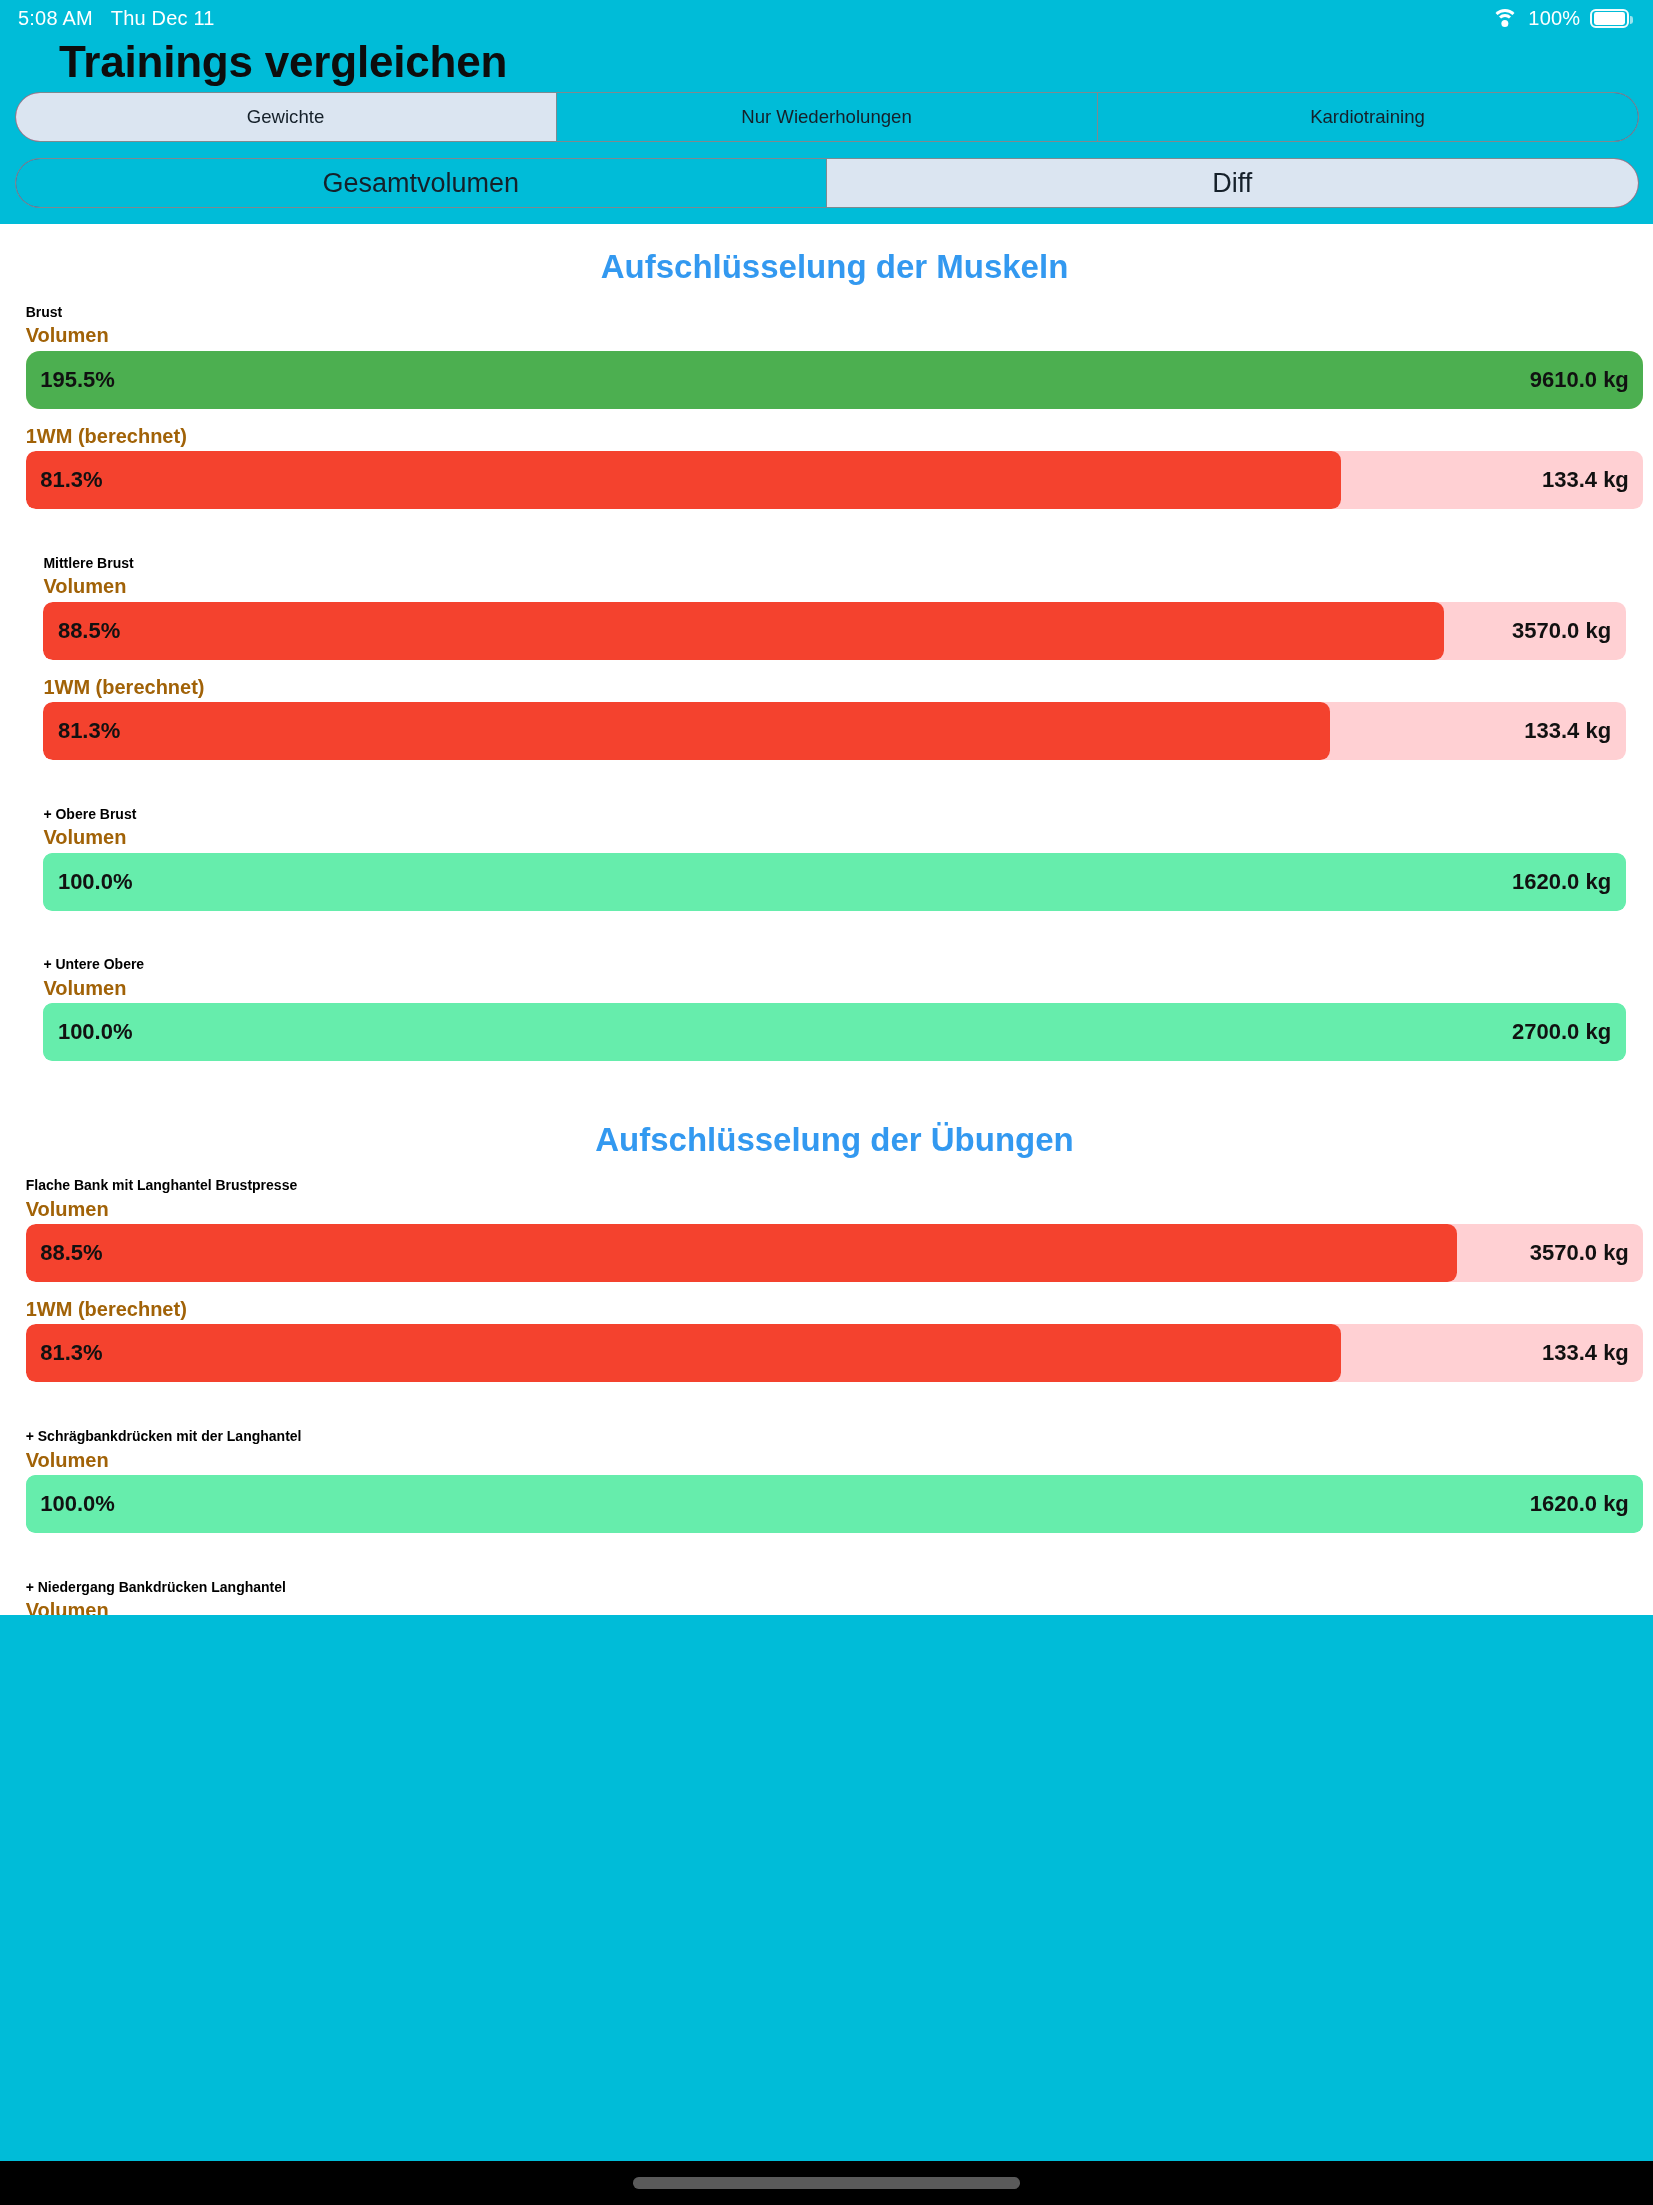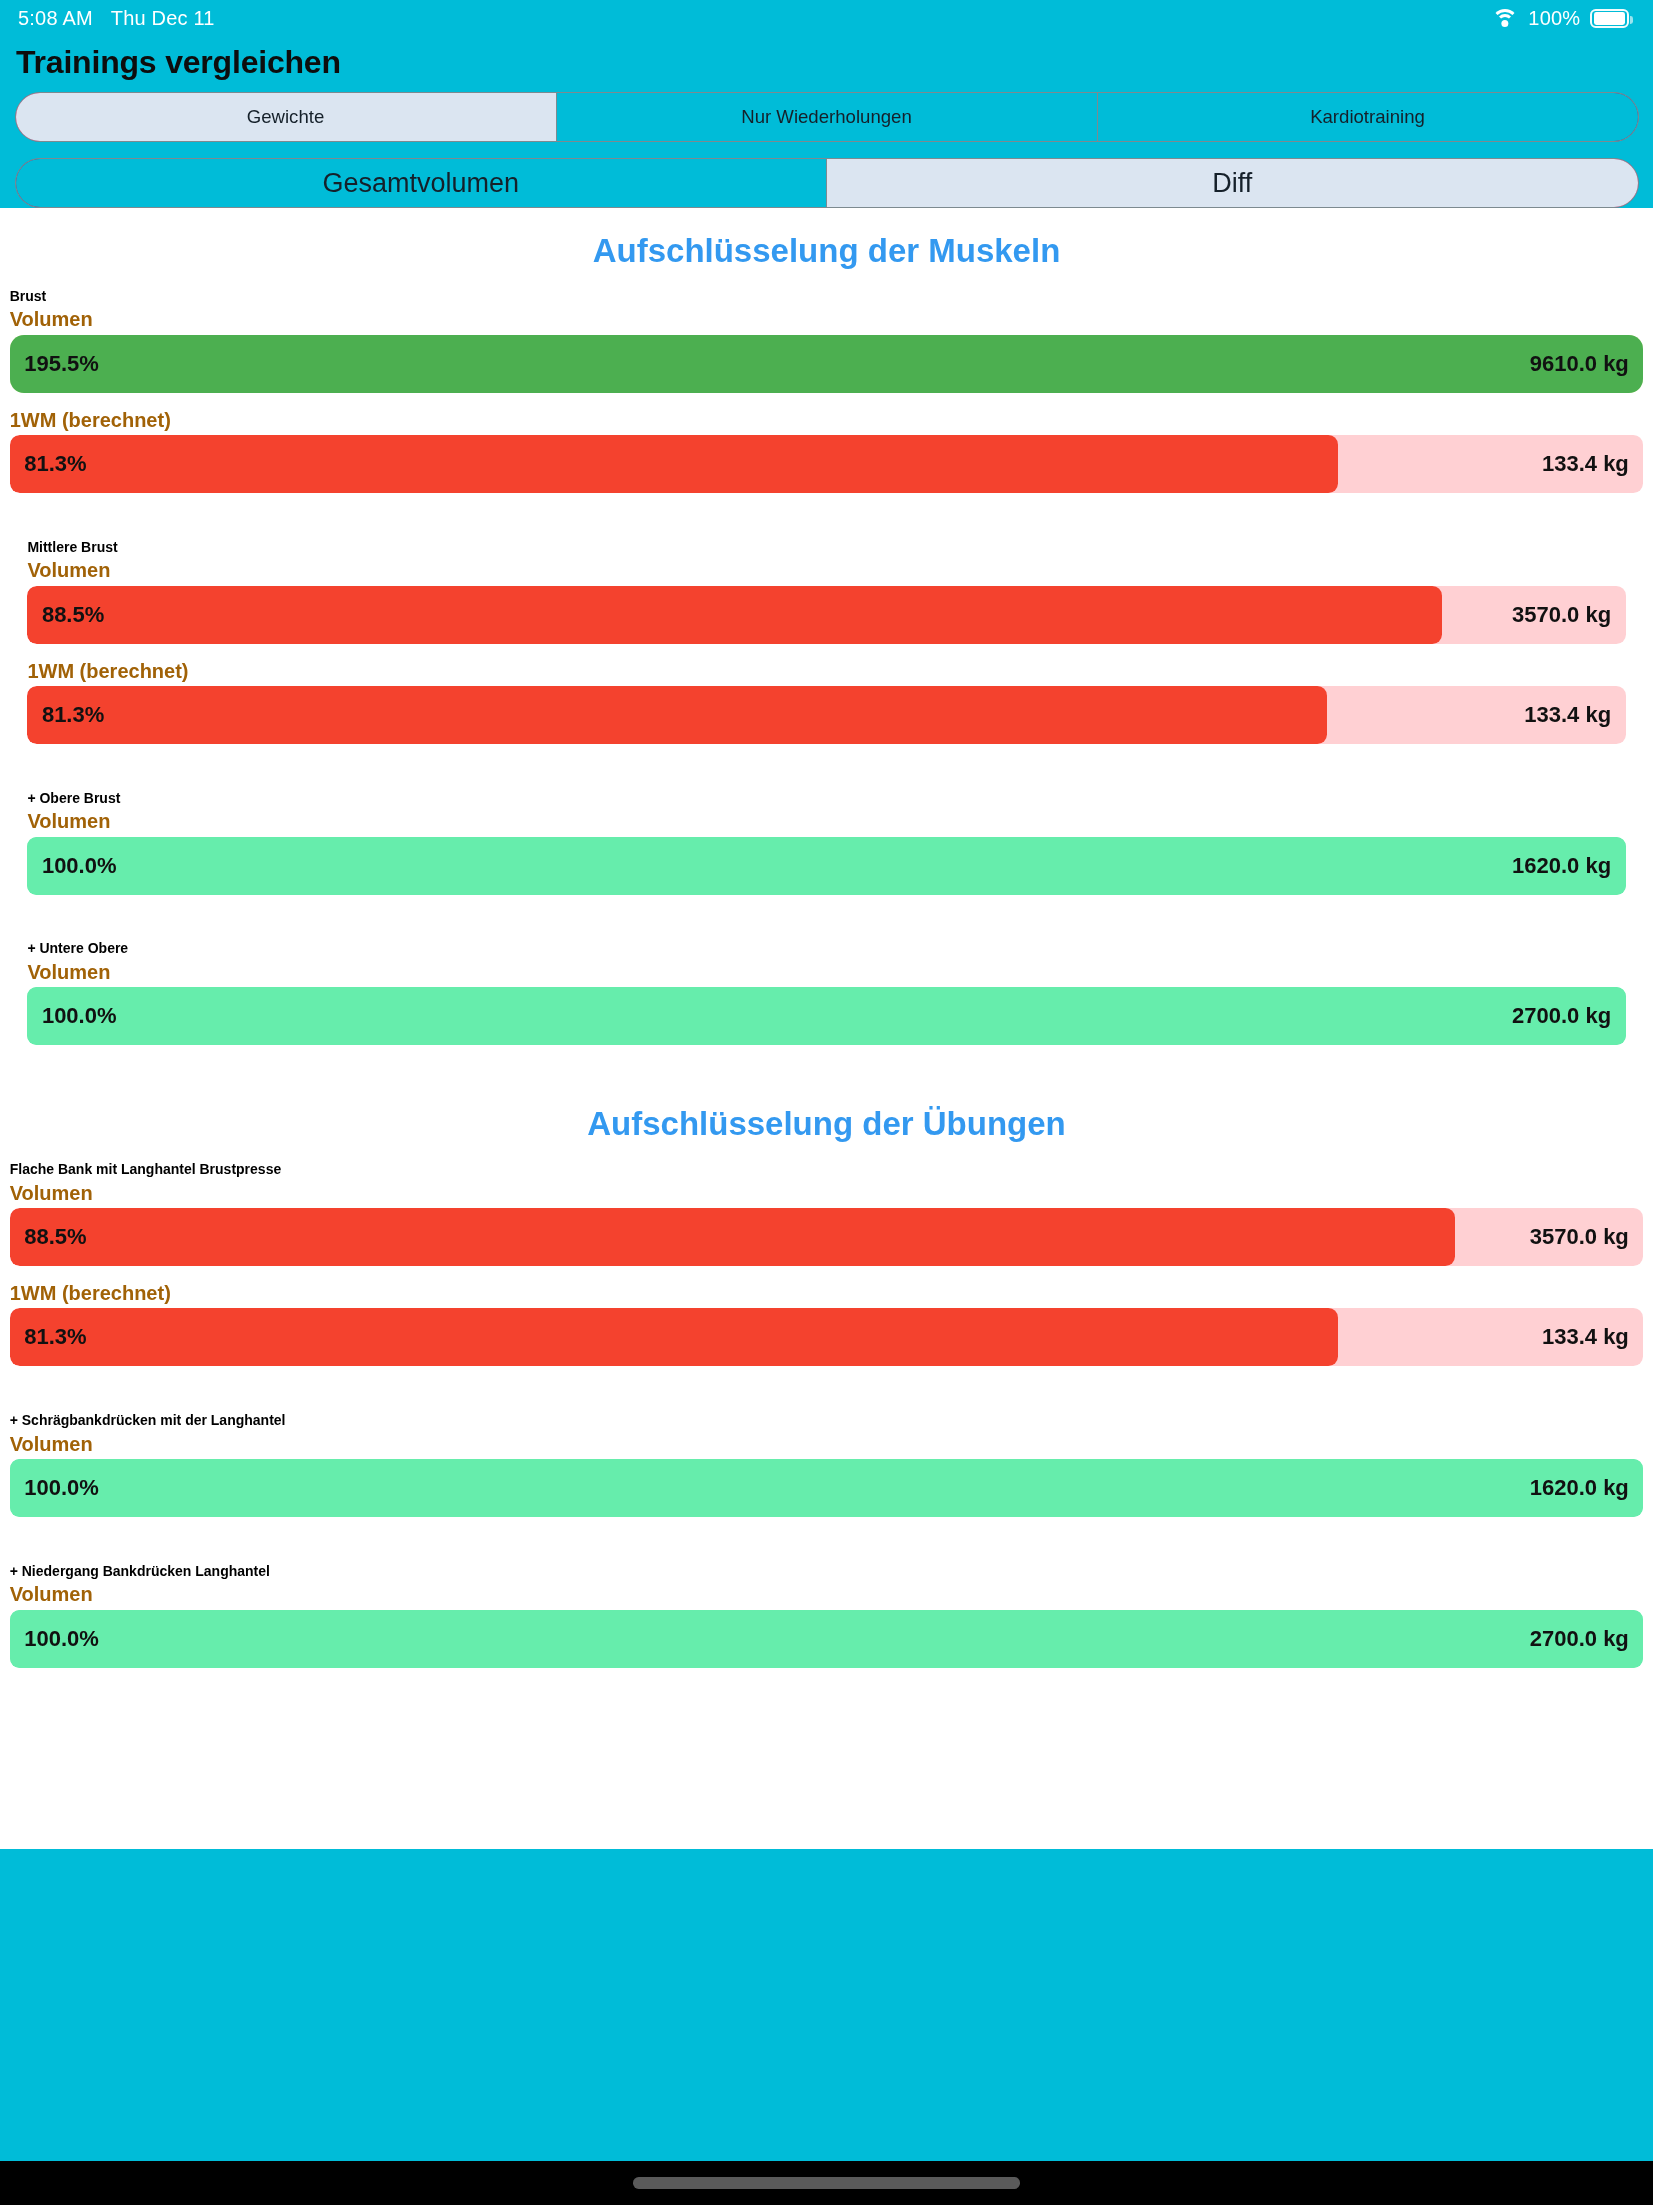--- a/index.html
+++ b/index.html
@@ -41,23 +41,23 @@
   }
   .batt::after {
     content: ""; position: absolute; right: -5.7px; top: 5.7px;
     width: 3.2px; height: 8px; background: rgba(255,255,255,.6);
     border-radius: 0 2.4px 2.4px 0;
   }
   .batt > span { display: block; height: 100%; background: #fff; border-radius: 2.4px; }
 
   
   .nav-title {
-    font-size: 32px; font-weight: bold; color: #0d0d0d;
+    font-size: 44px; font-weight: bold; color: #0d0d0d;
     padding: 3.2px 0 0 16px; letter-spacing: -0.2px;
-    height: 47px; line-height: 44px;
+    height: 47px; line-height: 44px; margin-left: 43px;
   }
 
   
   .seg {
     margin: 8px 14.5px 0 14.5px;
     height: 50px;
     display: flex;
     border: 1.6px solid #7d8a90;
     border-radius: 25px;
     overflow: hidden;
@@ -72,23 +72,25 @@
     background: #00bcd8;
   }
   .seg-item:last-child { border-right: none; }
   .seg-item.sel { background: #dbe5f1; }
   .seg .s1 { font-size: 18.6px; }
   .seg .s2 { font-size: 27px; }
 
   
   .content {
     background: #ffffff;
-    height: 1641px;
+    margin-top: 16px;
+    height: 1391px;
     overflow: hidden;
     position: relative;
+    padding-left: 16px;
   }
   .sec-title {
     text-align: center;
     color: #3399f0;
     font-weight: bold;
     font-size: 33px;
     padding: 24px 0 8px;
   }
   .group { padding: 0; }
   .grp-name {

